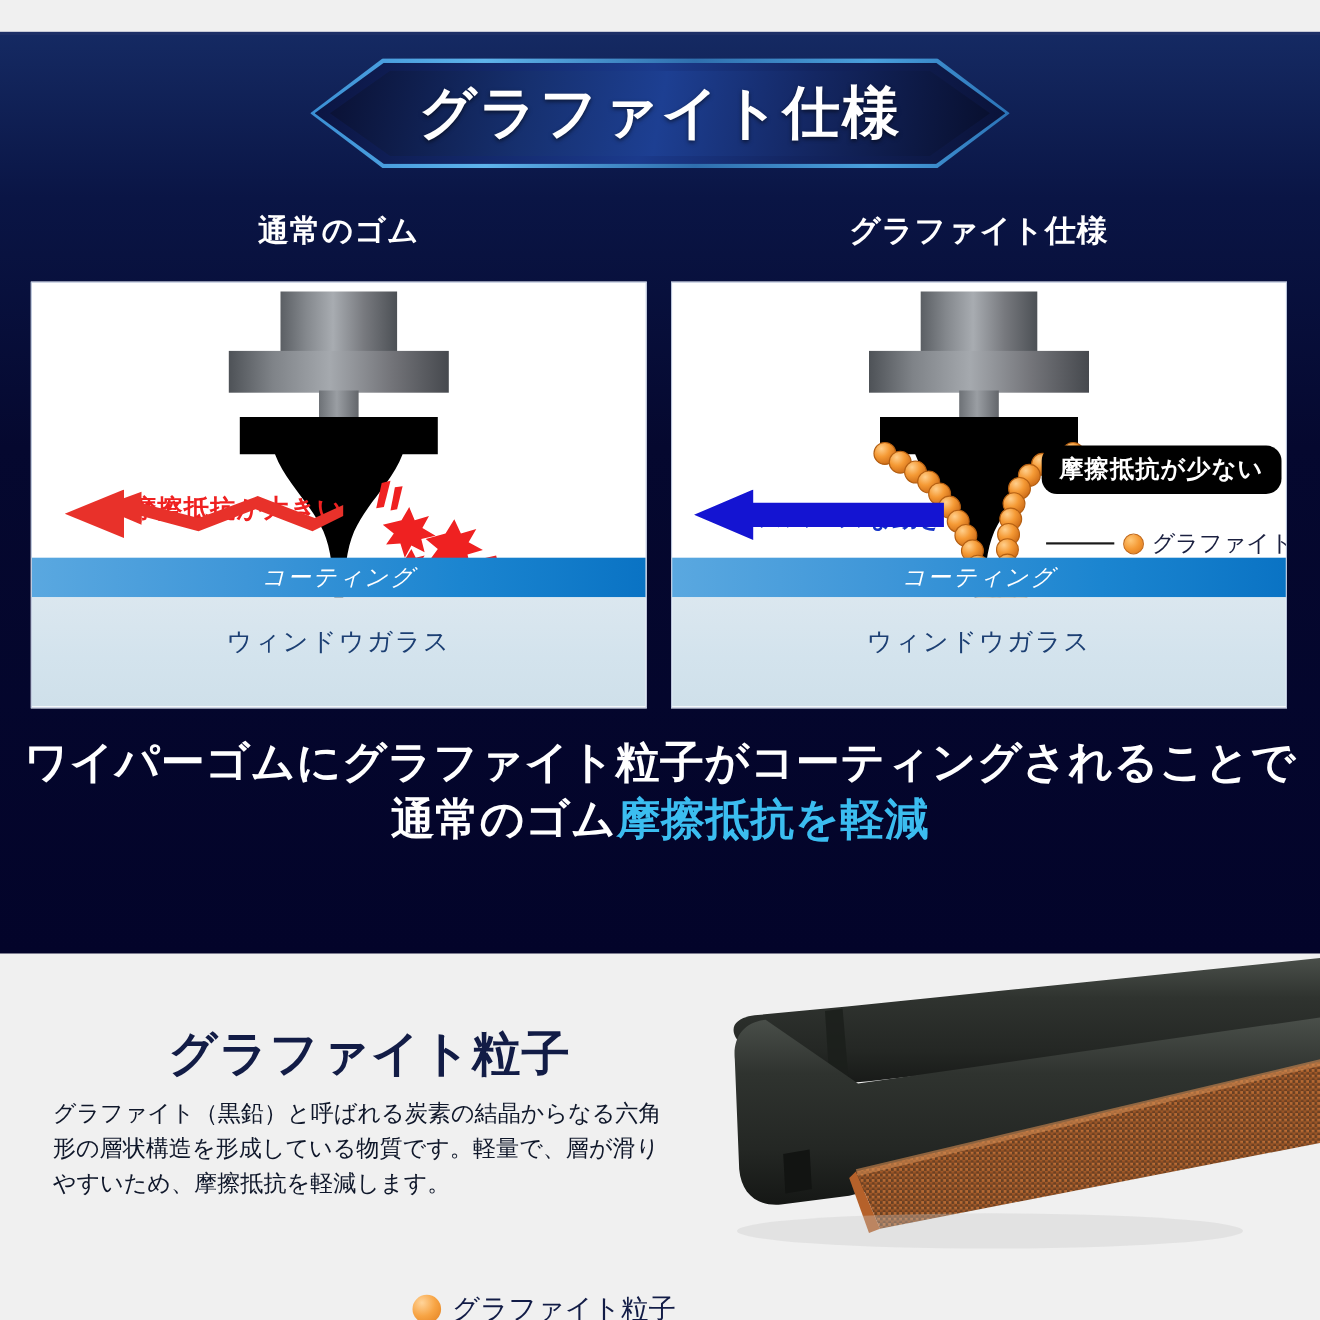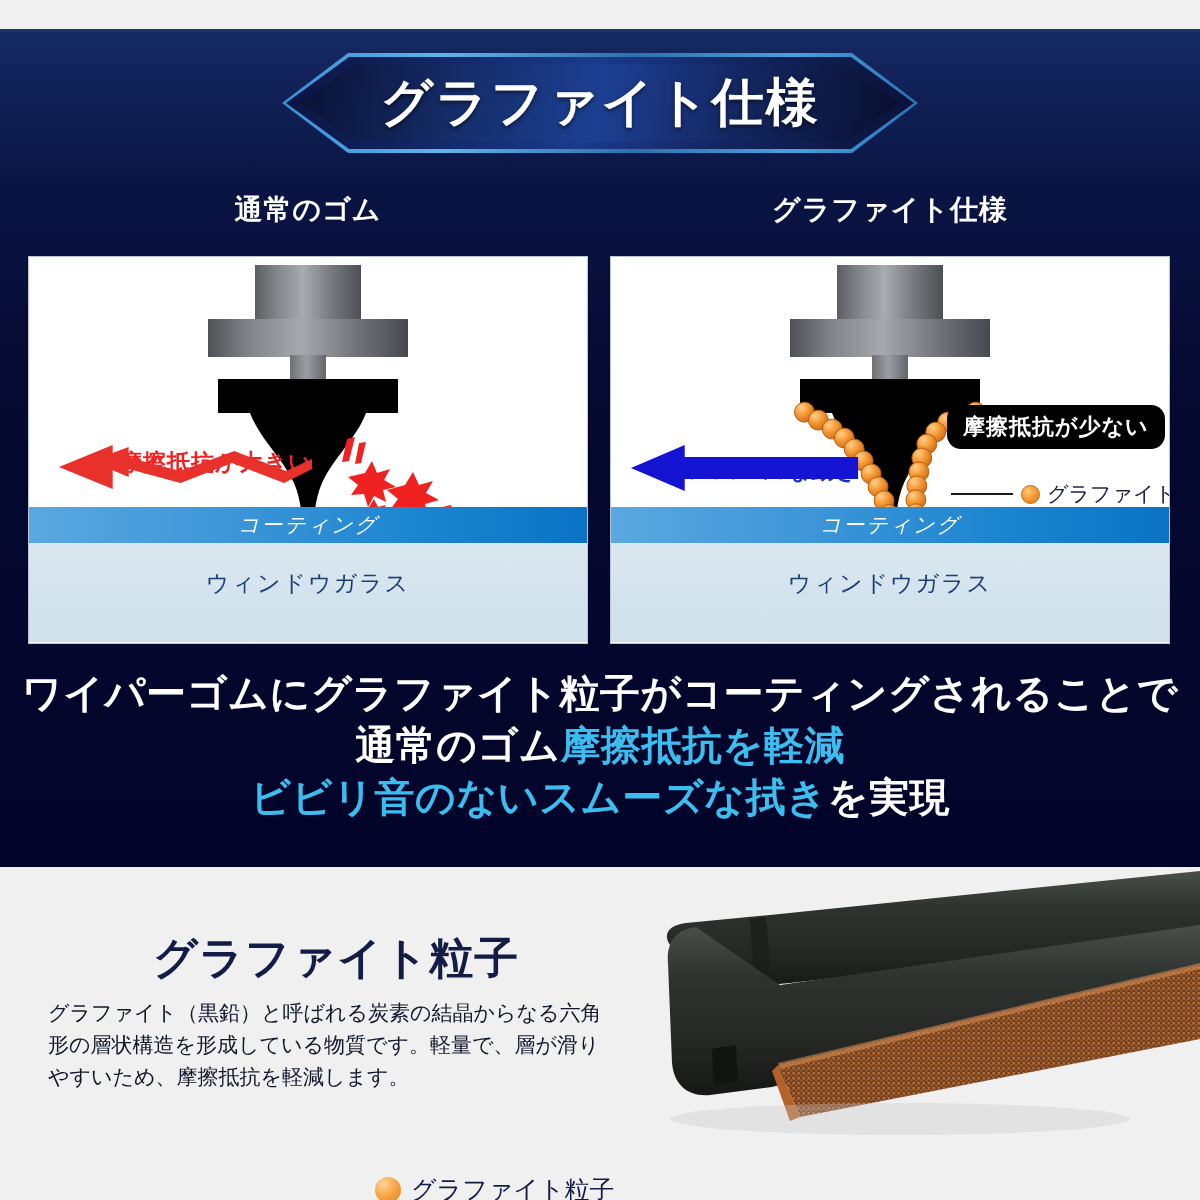--- a/index.html
+++ b/index.html
@@ -278,21 +278,20 @@
         <span>コーティング</span>
       </div>
       <div class="glass">
         <span>ウィンドウガラス</span>
       </div>
     </div>
 
     <div class="summary">
       <div class="line"><span class="w">ワイパーゴムにグラファイト粒子がコーティングされることで</span></div>
       <div class="line"><span class="w">通常のゴム</span><span class="c">摩擦抵抗を軽減</span></div>
-      <div class="line"><span class="c">ビビリ音のないスムーズな拭き</span><span class="w">を実現</span></div>
     </div>
   </div>
 
   <div class="bottom-section">
     <div class="bot-title">グラファイト粒子</div>
     <div class="bot-body">グラファイト（黒鉛）と呼ばれる炭素の結晶からなる六角形の層状構造を形成している物質です。軽量で、層が滑りやすいため、摩擦抵抗を軽減します。</div>
 
     <svg class="photo" viewBox="0 0 600 362">
       <defs>
         <linearGradient id="rub" x1="0" y1="0" x2="0" y2="1">

